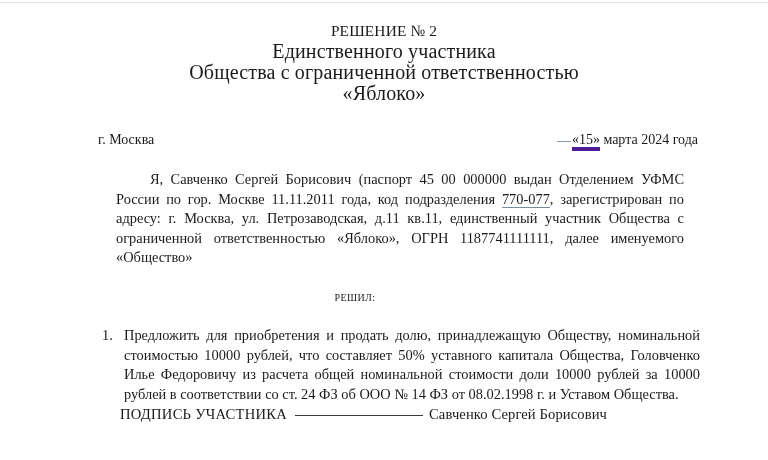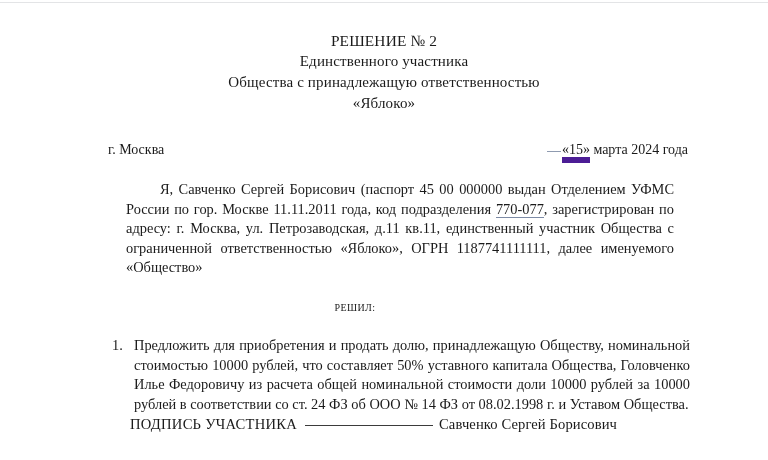--- a/index.html
+++ b/index.html
@@ -26,30 +26,30 @@
     background: #e3e4e6;
   }
 
   .doc {
     position: absolute;
     top: 0;
     left: 0;
     width: 768px;
     height: 460px;
     box-sizing: border-box;
-    padding: 12px;
+    padding: 2px;
   }
 
   
   .header {
     text-align: center;
     margin-top: 18px;
   }
   .header-line {
-    font-size: 15px;
+    font-size: 20px;
     line-height: 21px;
     letter-spacing: 0.15px;
     white-space: nowrap;
   }
   .header-line.title {
     font-size: 15.4px;
   }
 
   
   .cityrow {
@@ -69,21 +69,21 @@
     white-space: nowrap;
   }
   .date-blank {
     display: inline-block;
     width: 14px;
     border-bottom: 1px solid #8f9bb0;
     vertical-align: 2px;
     margin-right: 1px;
   }
   .date-day {
-    border-bottom: 6px solid #4c1d95;
+    border-bottom: 4px solid #4c1d95;
   }
 
   
   .para {
     margin: 18px;
     padding-left: 96px;
     padding-right: 64px;
     font-size: 14.4px;
     line-height: 19.6px;
     text-align: justify;
@@ -161,21 +161,21 @@
 </head>
 <body>
 
 <div class="page-top-rule"></div>
 
 <div class="doc">
 
   <div class="header">
     <div class="header-line title">РЕШЕНИЕ № 2</div>
     <div class="header-line">Единственного участника</div>
-    <div class="header-line">Общества с принадлежащую ответственностью</div>
+    <div class="header-line">Общества с ограниченной ответственностью</div>
     <div class="header-line">«Яблоко»</div>
   </div>
 
   <div class="cityrow clearfix">
     <span class="city">г. Москва</span>
     <span class="date"><span class="date-blank"></span><span class="date-day">«15»</span><span> марта 2024 года</span></span>
   </div>
 
   <p class="para intro"><span>Я, Савченко Сергей Борисович (паспорт 45 00 000000 выдан Отделением УФМС России по гор. Москве 11.11.2011 года, код подразделения </span><span class="u-link">770-077</span><span>, зарегистрирован по адресу: г. Москва, ул. Петрозаводская, д.11 кв.11, единственный участник Общества с ограниченной ответственностью «Яблоко», ОГРН 1187741111111, далее именуемого «Общество»</span></p>
 

